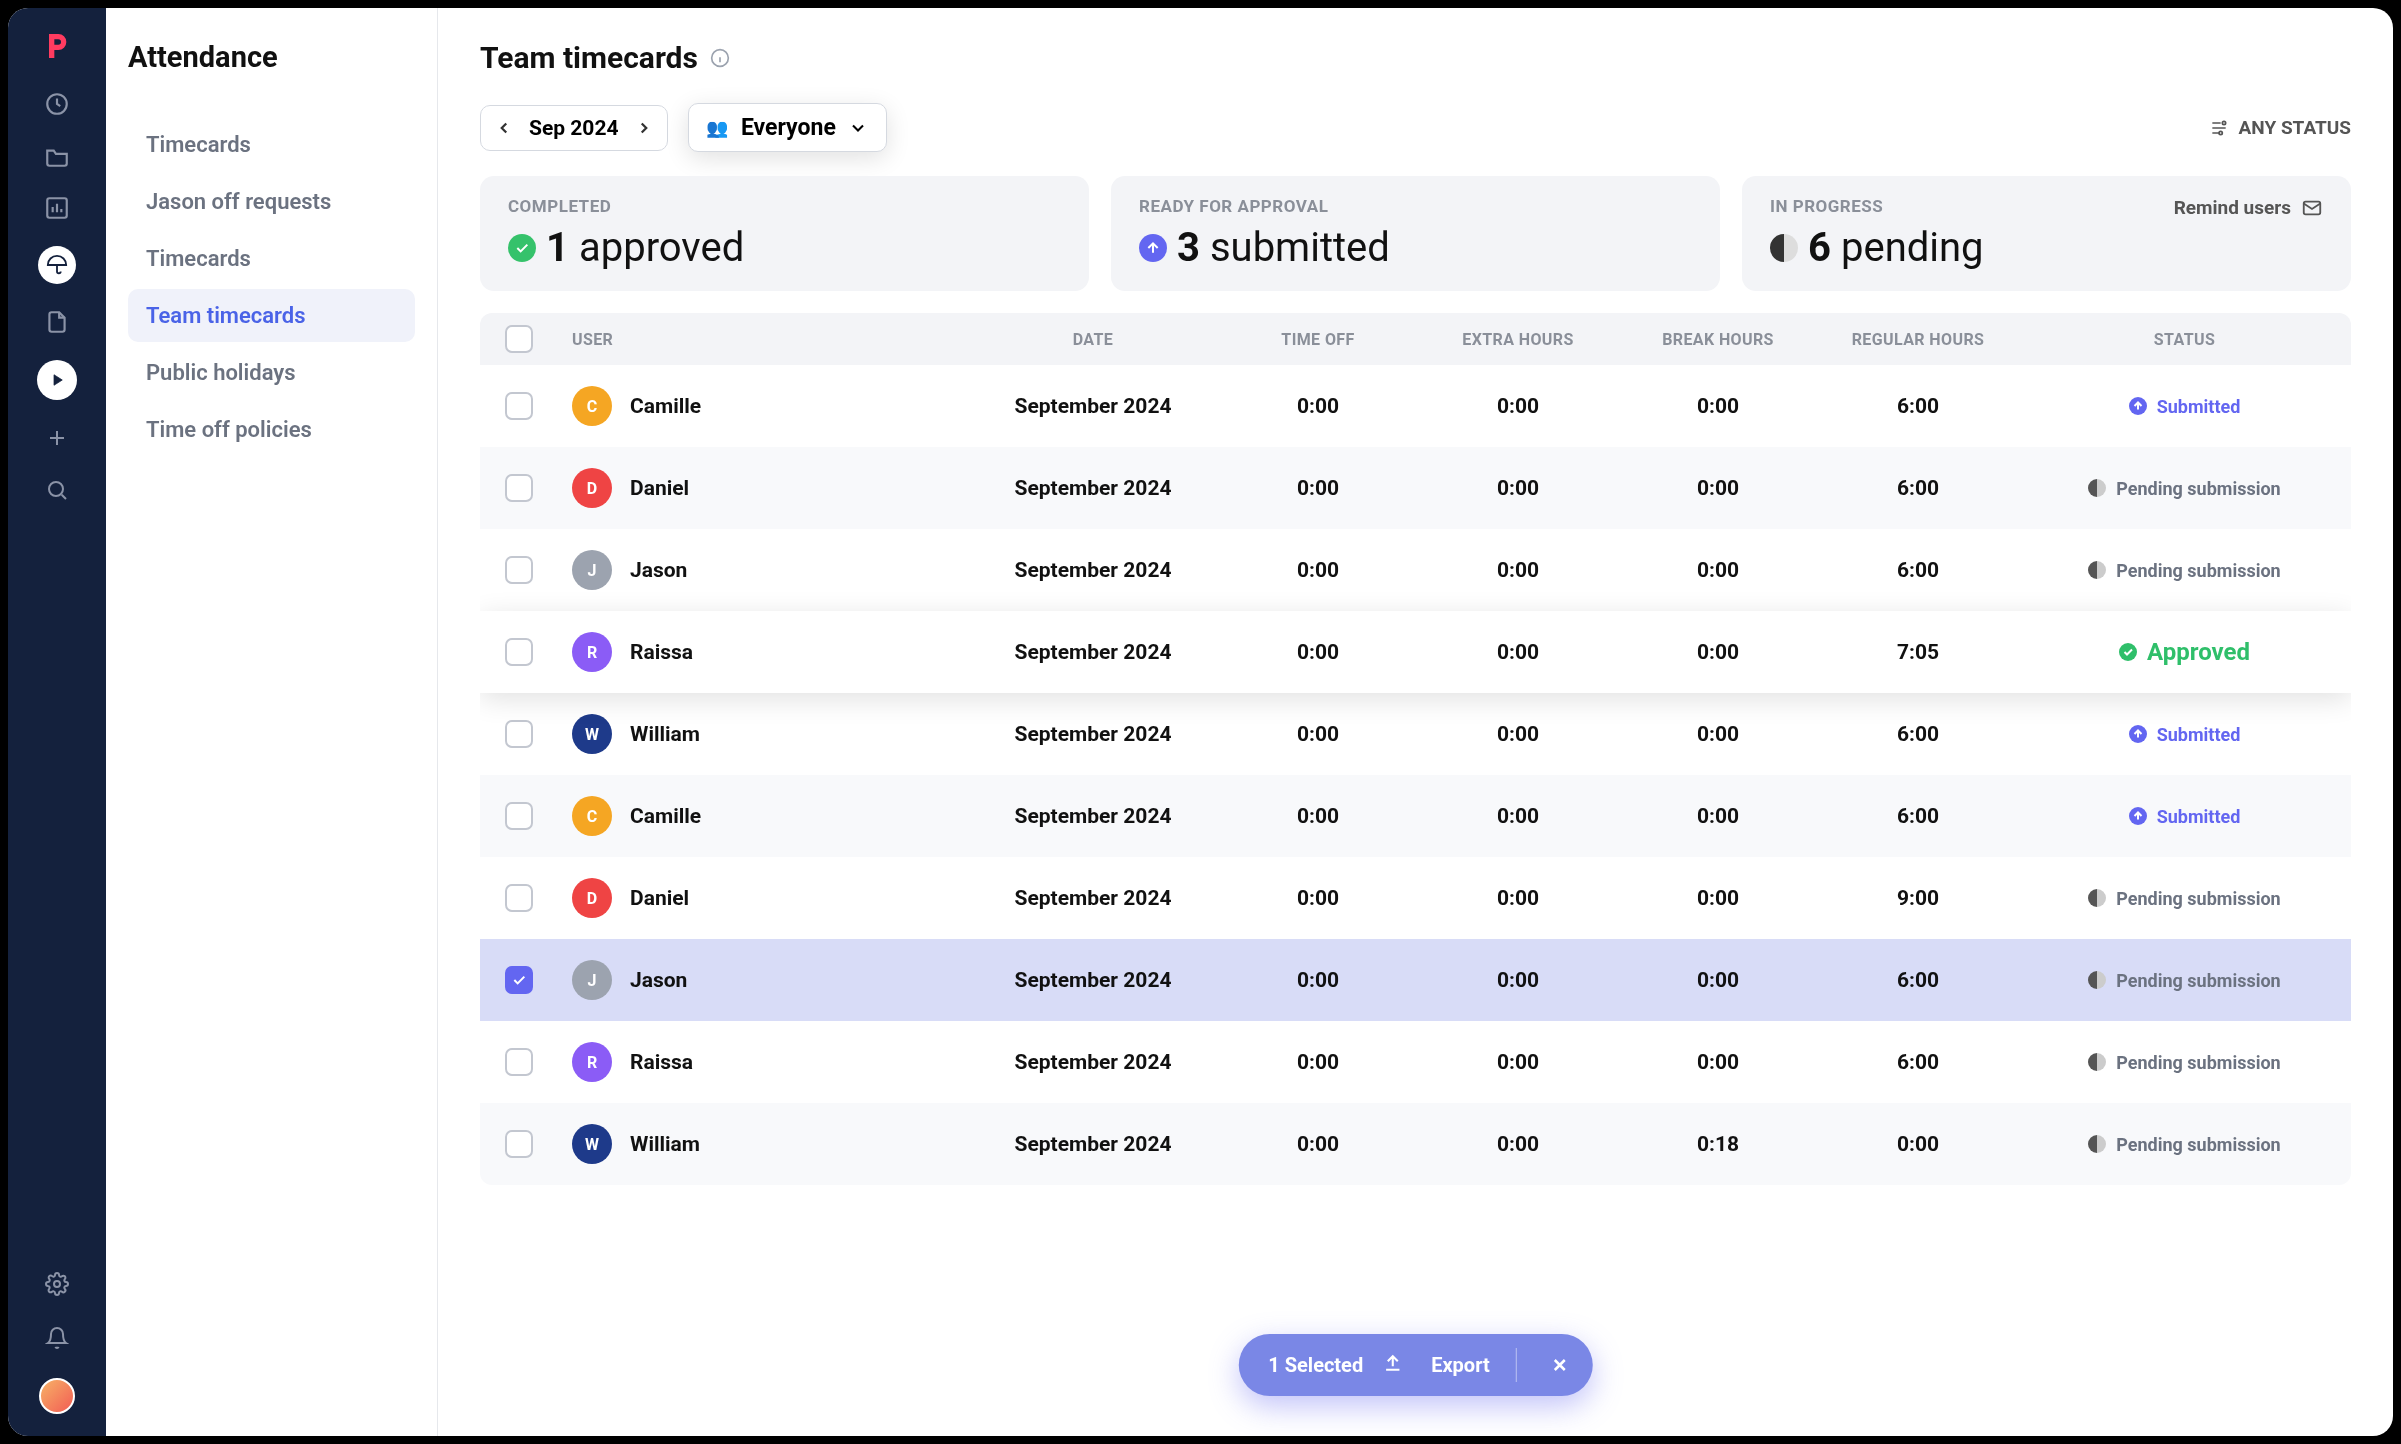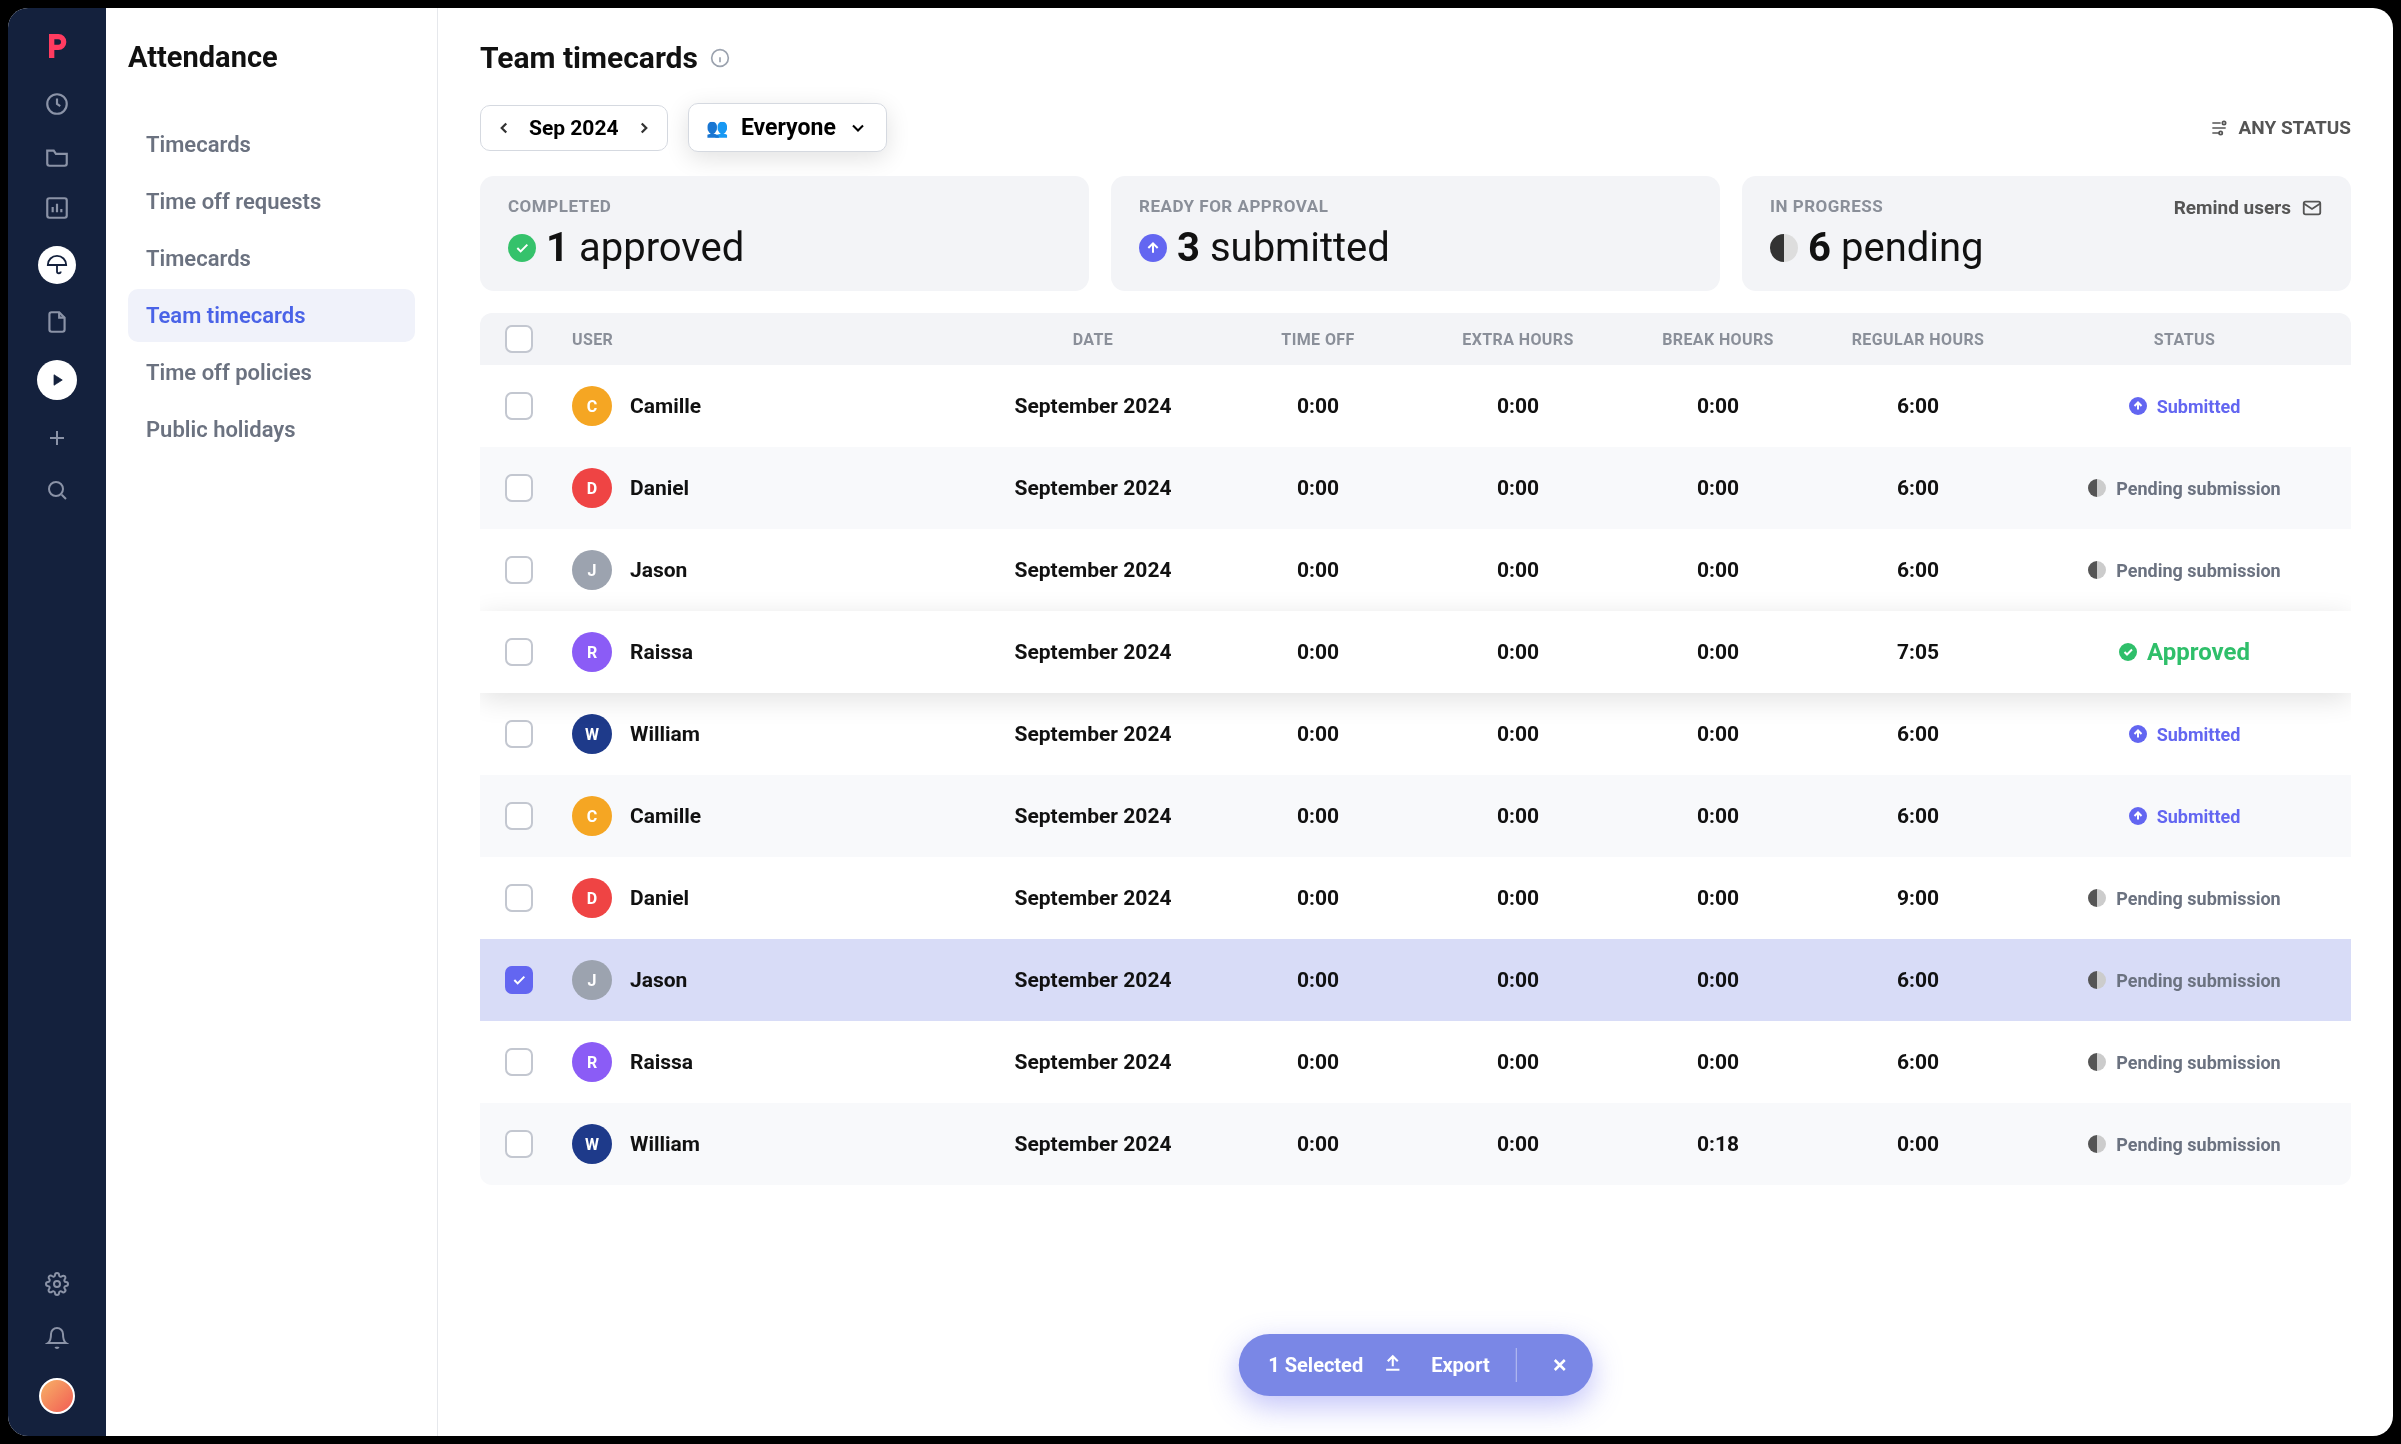--- a/index.html
+++ b/index.html
@@ -218,25 +218,25 @@
             </svg>
           </div>
       <div class="rail-avatar"></div>
     </div>
   </div>
 
   <div class="sidebar">
     <div class="sidebar-title">Attendance</div>
     <div class="sidebar-nav" id="sidebar-nav">
           <div class="sidebar-item">Timecards</div>
-          <div class="sidebar-item">Time off requests</div>
+          <div class="sidebar-item">Jason off requests</div>
           <div class="sidebar-item">Timecards</div>
           <div class="sidebar-item active">Team timecards</div>
+          <div class="sidebar-item">Public holidays</div>
           <div class="sidebar-item">Time off policies</div>
-          <div class="sidebar-item">Public holidays</div>
         </div>
   </div>
 
   <div class="main">
     <div class="main-header">
       <div class="main-title">Team timecards</div>
       <span class="info-icon">
         <svg width="20" height="20" viewBox="0 0 24 24" fill="none" stroke="currentColor" stroke-width="2">
               <circle cx="12" cy="12" r="10"></circle>
               <path d="M12 8h.01M11 12h1v4h1"></path>

